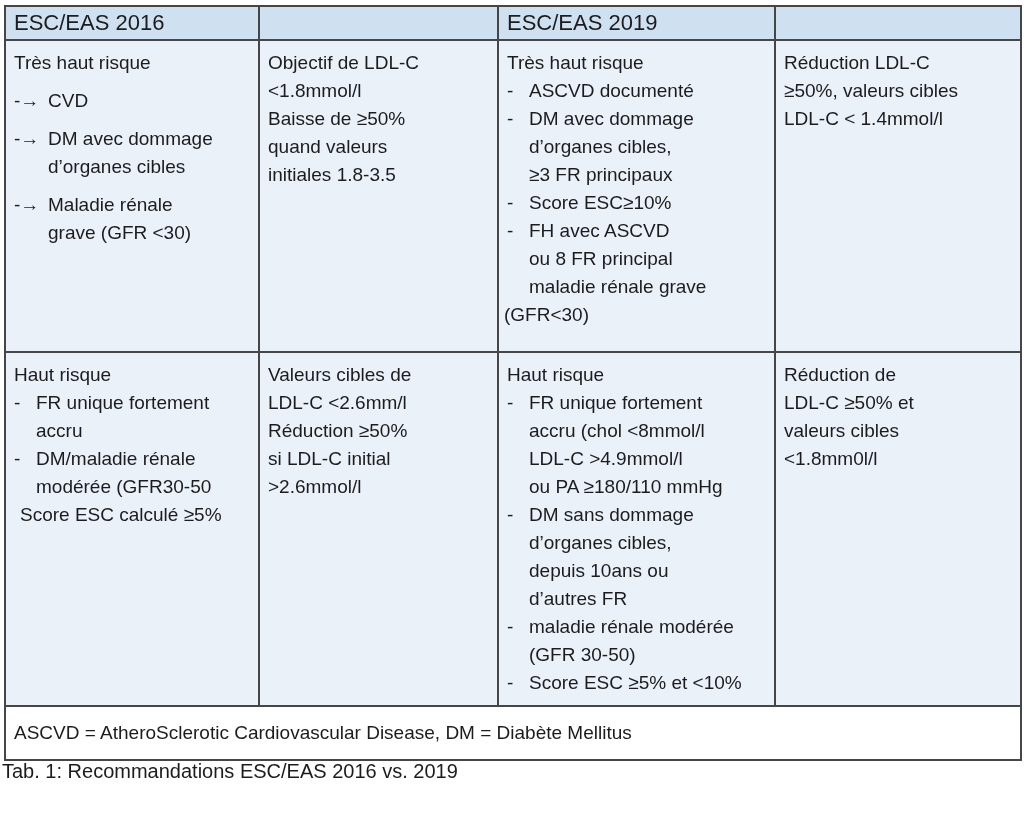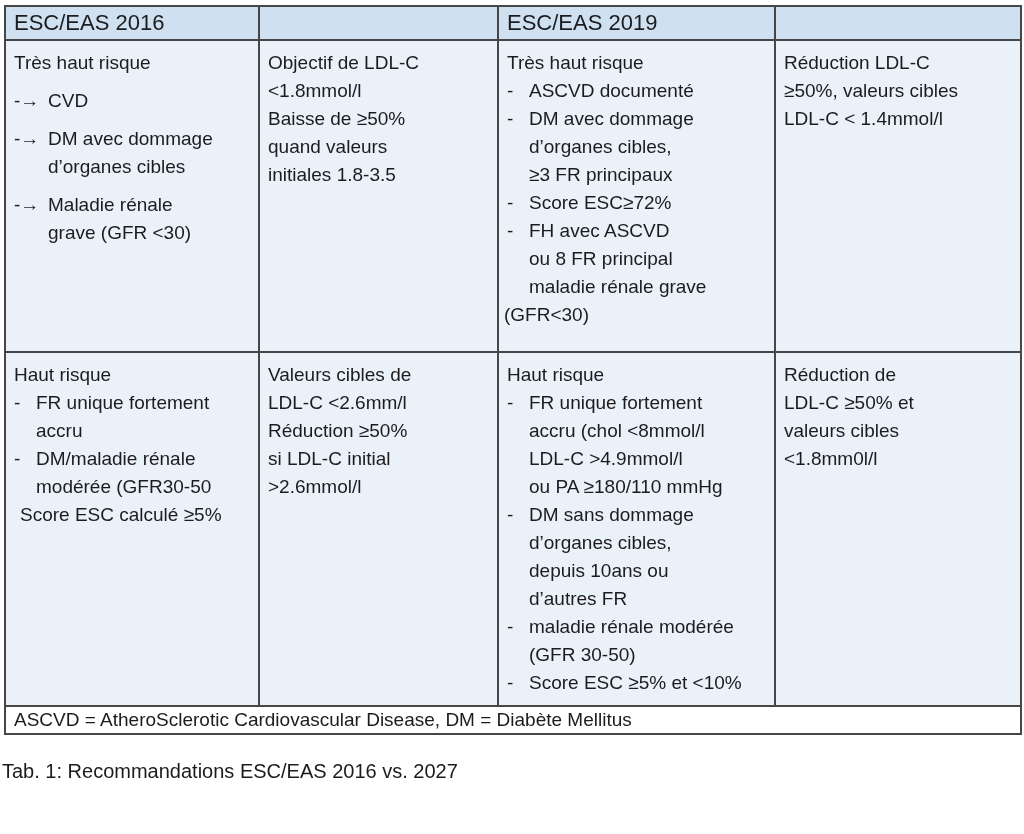--- a/index.html
+++ b/index.html
@@ -37,21 +37,21 @@
     background: #ebf1f9;
     vertical-align: top;
     padding: 8px 8px;
     font-size: 19px;
     line-height: 28px;
   }
   tr.r1 td { height: 312px; }
   tr.r2 td { height: 344px; margin-left: 16px; }
   .cmp td.foot {
     background: #ffffff;
-    height: 28px;
+    height: 54px;
     vertical-align: middle;
     padding: 2px 8px;
     font-size: 19px;
   }
   .txt { white-space: pre-line; }
   .item { display: flex; align-items: flex-start; }
   .item .marker { flex: 0 0 22px; }
   .item .item-text { white-space: pre-line; }
   
   .cell-vh2016 { line-height: 26px; }
@@ -120,21 +120,21 @@
           <span class="item-text">ASCVD documenté</span>
         </div>
         <div class="item">
           <span class="marker">-</span>
           <span class="item-text">DM avec dommage
 d’organes cibles,
 ≥3 FR principaux</span>
         </div>
         <div class="item">
           <span class="marker">-</span>
-          <span class="item-text">Score ESC≥72%</span>
+          <span class="item-text">Score ESC≥10%</span>
         </div>
         <div class="item">
           <span class="marker">-</span>
           <span class="item-text">FH avec ASCVD
 ou 8 FR principal
 maladie rénale grave</span>
         </div>
         <div class="extra-outdent">(GFR&lt;30)</div>
       </td>
       <td class="body">
@@ -199,15 +199,15 @@
 &lt;1.8mm0l/l</div>
       </td>
     </tr>
 
     <tr class="footrow">
       <td class="foot" colspan="4">ASCVD = AtheroSclerotic Cardiovascular Disease, DM = Diabète Mellitus</td>
     </tr>
   </tbody>
     </table>
 
-  <div class="caption">Tab. 1: Recommandations ESC/EAS 2016 vs. 2027</div>
+  <div class="caption">Tab. 1: Recommandations ESC/EAS 2016 vs. 2019</div>
 
 </div>
 
 </body></html>

